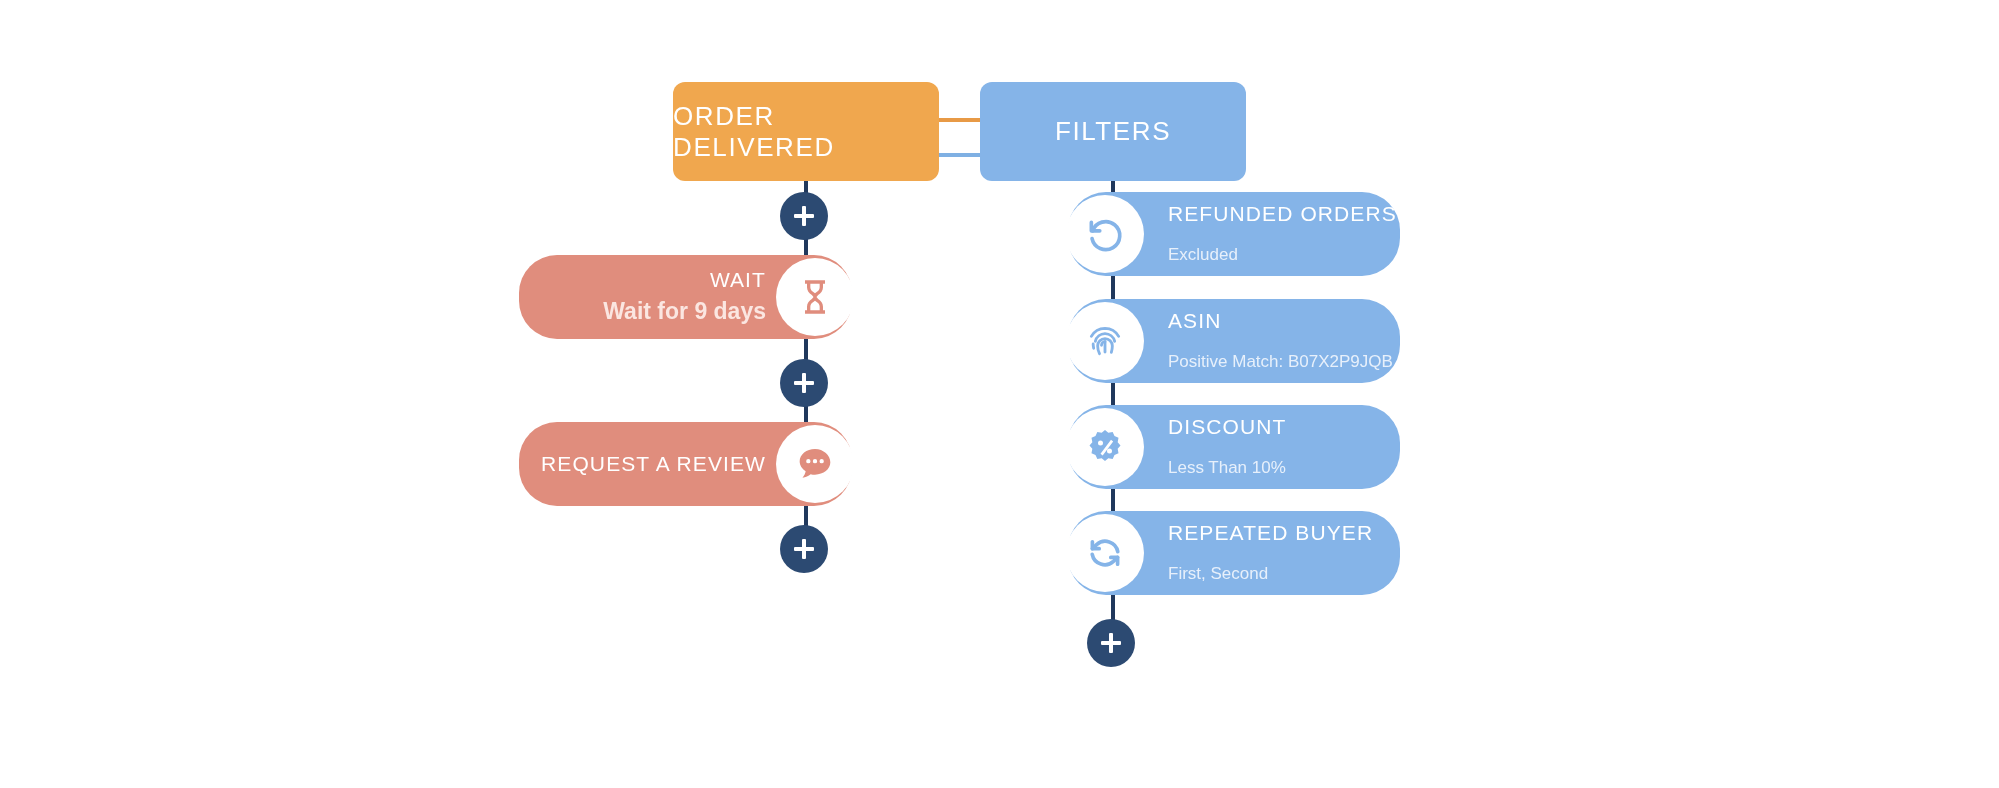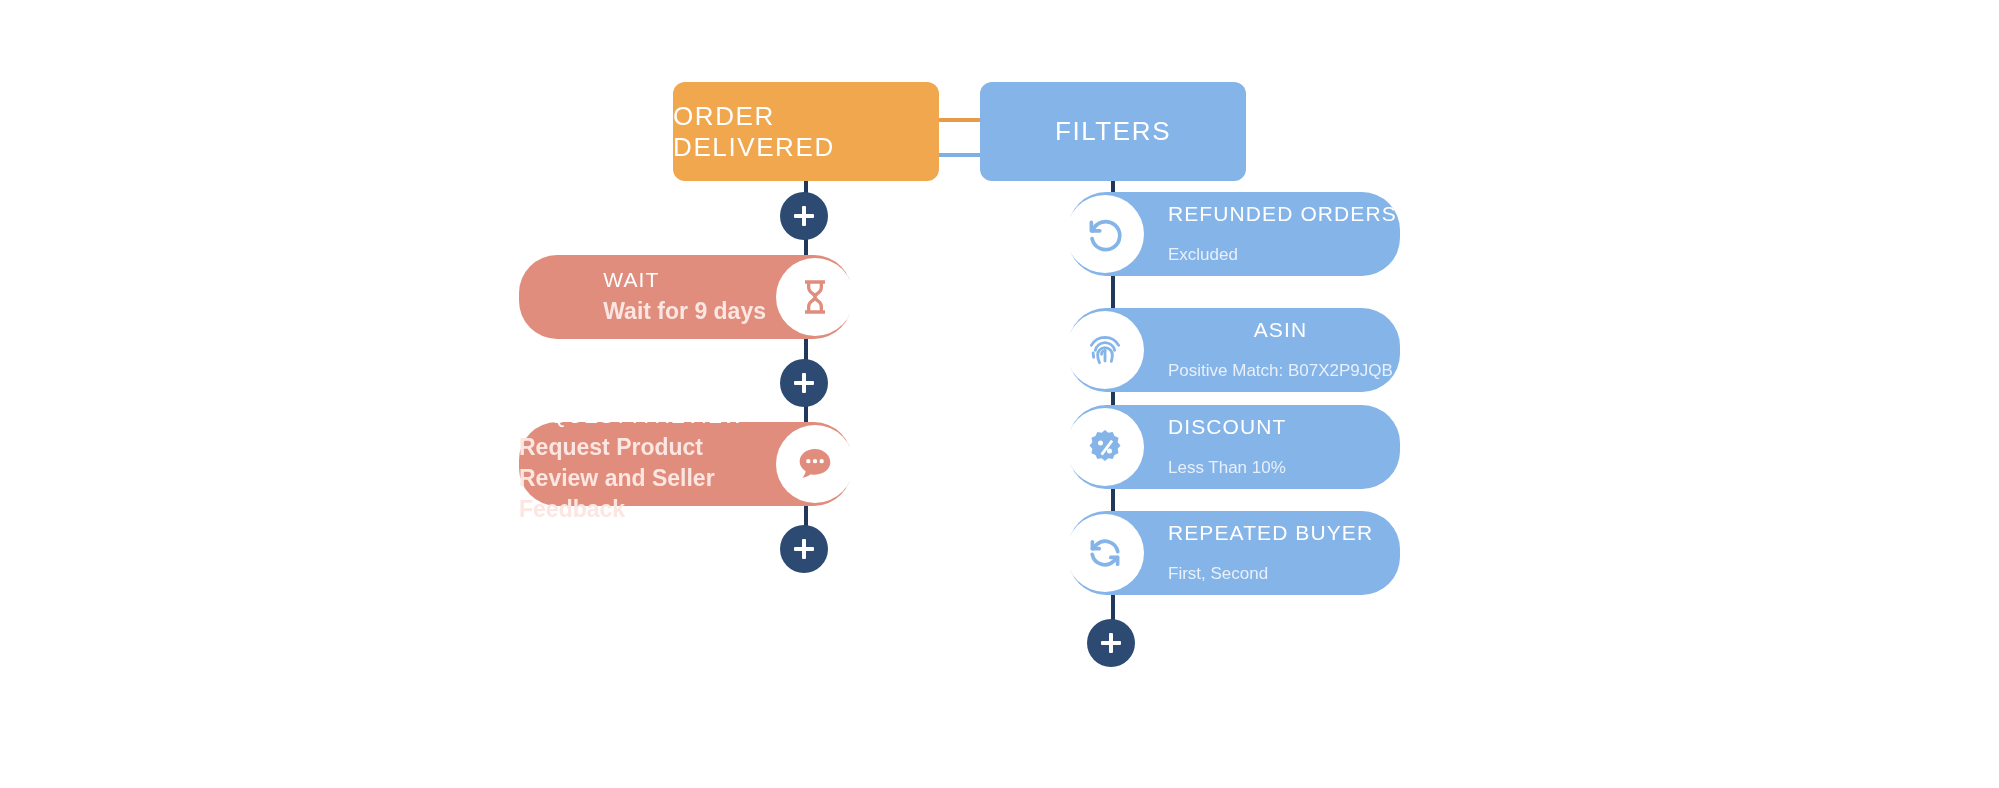--- a/index.html
+++ b/index.html
@@ -83,21 +83,21 @@
     position: absolute;
     background: #e08d7d;
     border-radius: 38px;
     z-index: 3;
     display: flex;
     align-items: center;
     justify-content: flex-end;
     padding-right: 86px;
     color: #ffffff;
   }
-  .action-card .txt { }
+  .action-card .txt { text-align: right; }
   .action-card .title {
     font-size: 21px;
     letter-spacing: 1.1px;
     line-height: 1.25;
     color: #ffffff;
     font-weight: 400;
   }
   .action-card .sub {
     font-size: 23px;
     line-height: 1.35;
@@ -190,21 +190,20 @@
     <span class="icon-circle">
       <svg width="40" height="40" viewBox="0 0 24 24" fill="#e08d7d">
         <path d="M6 2h12v2h-1.2v2.2c0 2-1.2 3.6-2.9 4.6L12.9 12l1 1.2c1.7 1 2.9 2.6 2.9 4.6V20H18v2H6v-2h1.2v-2.2c0-2 1.2-3.6 2.9-4.6l1-1.2-1-1.2C8.4 9.8 7.2 8.2 7.2 6.2V4H6V2zm3.2 2v2.2c0 1.3.8 2.4 2 3l.8.5.8-.5c1.2-.6 2-1.7 2-3V4H9.2zm0 16h5.6v-2.2c0-1.3-.8-2.4-2-3l-.8-.5-.8.5c-1.2.6-2 1.7-2 3V20z"></path>
       </svg>
     </span>
   </div>
 
   <div class="action-card" style="left:519px; top:422px; width:333px; height:84px;">
     <div class="txt">
       <div class="title">REQUEST A REVIEW</div>
-      <div class="sub">Request Product Review and Seller Feedback</div>
     </div>
     <span class="icon-circle">
       <svg width="40" height="40" viewBox="0 0 24 24" fill="#e08d7d">
         <path d="M12 3C6.9 3 2.8 6.3 2.8 10.4c0 2.4 1.4 4.6 3.6 6-.2 1.2-.8 2.6-1.9 3.8 1.9-.3 3.6-1.1 4.9-2.1 .8.2 1.7.3 2.6.3 5.1 0 9.2-3.3 9.2-7.4S17.1 3 12 3zm-4 8.6a1.3 1.3 0 1 1 0-2.6 1.3 1.3 0 0 1 0 2.6zm4 0a1.3 1.3 0 1 1 0-2.6 1.3 1.3 0 0 1 0 2.6zm4 0a1.3 1.3 0 1 1 0-2.6 1.3 1.3 0 0 1 0 2.6z"></path>
       </svg>
     </span>
   </div>
 
   <div class="filter-card" style="left:1068px; top:192px; width:332px; height:84px;align-items:center;">
     <div>
@@ -212,21 +211,21 @@
       <div class="sub">Excluded</div>
     </div>
     <span class="icon-circle">
       <svg width="42" height="42" viewBox="0 0 24 24" fill="none" stroke="#85b4e8" stroke-width="2.1" stroke-linecap="round" stroke-linejoin="round">
         <path d="M4.2 5.4v4.8h4.8"></path>
         <path d="M4.9 10.2A8 8 0 1 1 4.6 14.6"></path>
       </svg>
     </span>
   </div>
 
-  <div class="filter-card" style="left:1068px; top:308px; width:332px; height:84px;text-align:center;">
+  <div class="filter-card" style="left:1068px; top:299px; width:332px; height:84px;">
     <div>
       <div class="title">ASIN</div>
       <div class="sub">Positive Match: B07X2P9JQB</div>
     </div>
     <span class="icon-circle">
       <svg width="40" height="40" viewBox="0 0 24 24" fill="none" stroke="#85b4e8" stroke-width="1.7" stroke-linecap="round">
         <path d="M3.8 9.2A9.6 9.6 0 0 1 12 4.4a9.6 9.6 0 0 1 8.2 4.8"></path>
         <path d="M6.2 12.2A6 6 0 0 1 12 7.6a6 6 0 0 1 5.8 4.6"></path>
         <path d="M8.7 19.6c-.7-1.4-1.1-3-1.1-4.6a4.4 4.4 0 0 1 8.8 0c0 1.3-.2 2.6-.6 3.8"></path>
         <path d="M12 12.4v6.2"></path>

